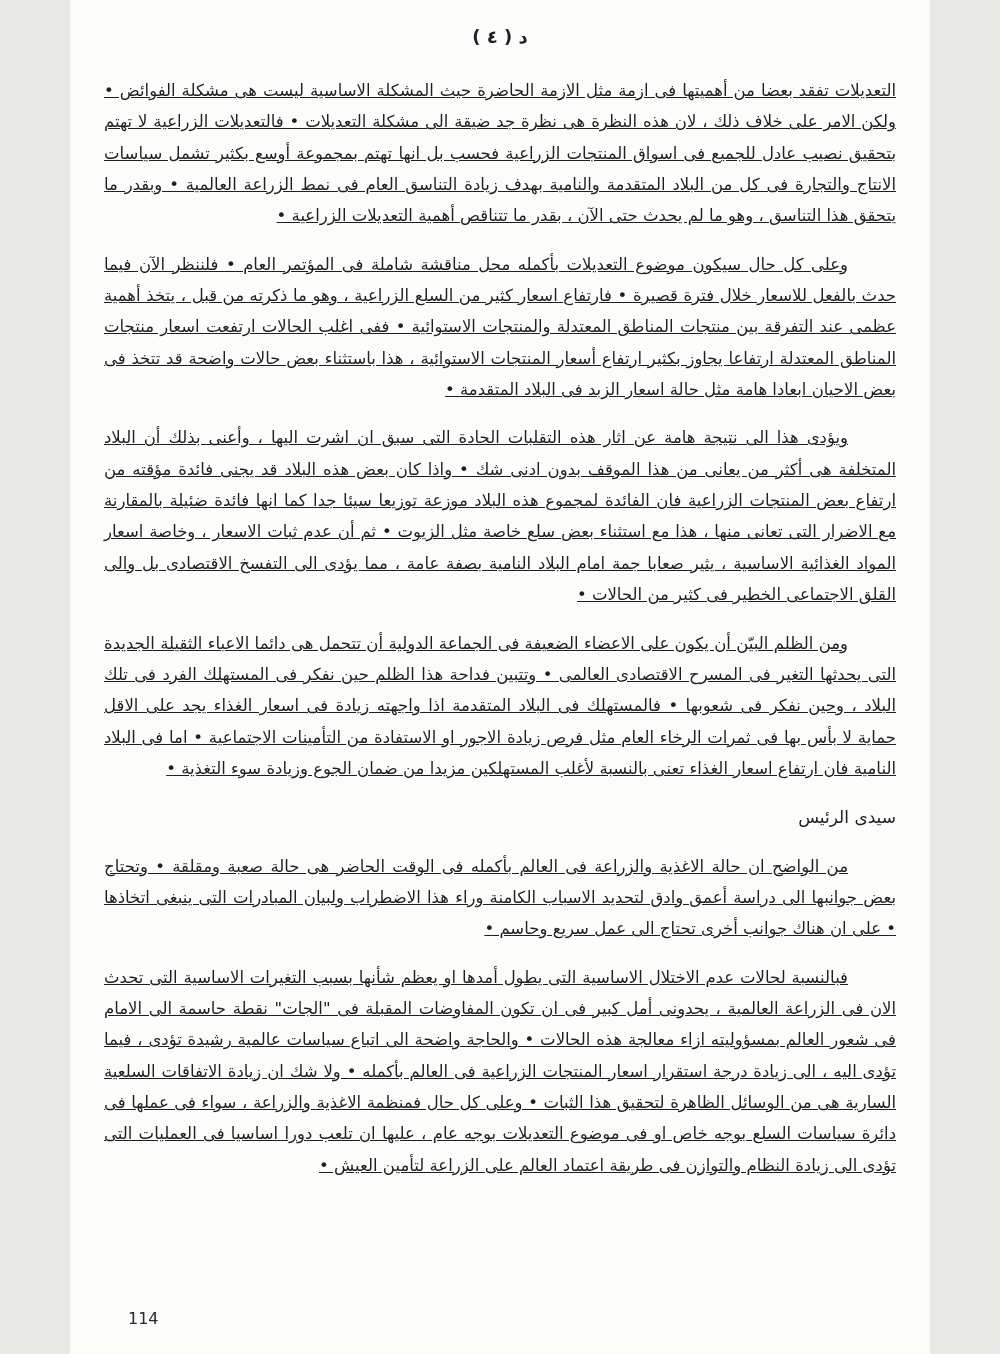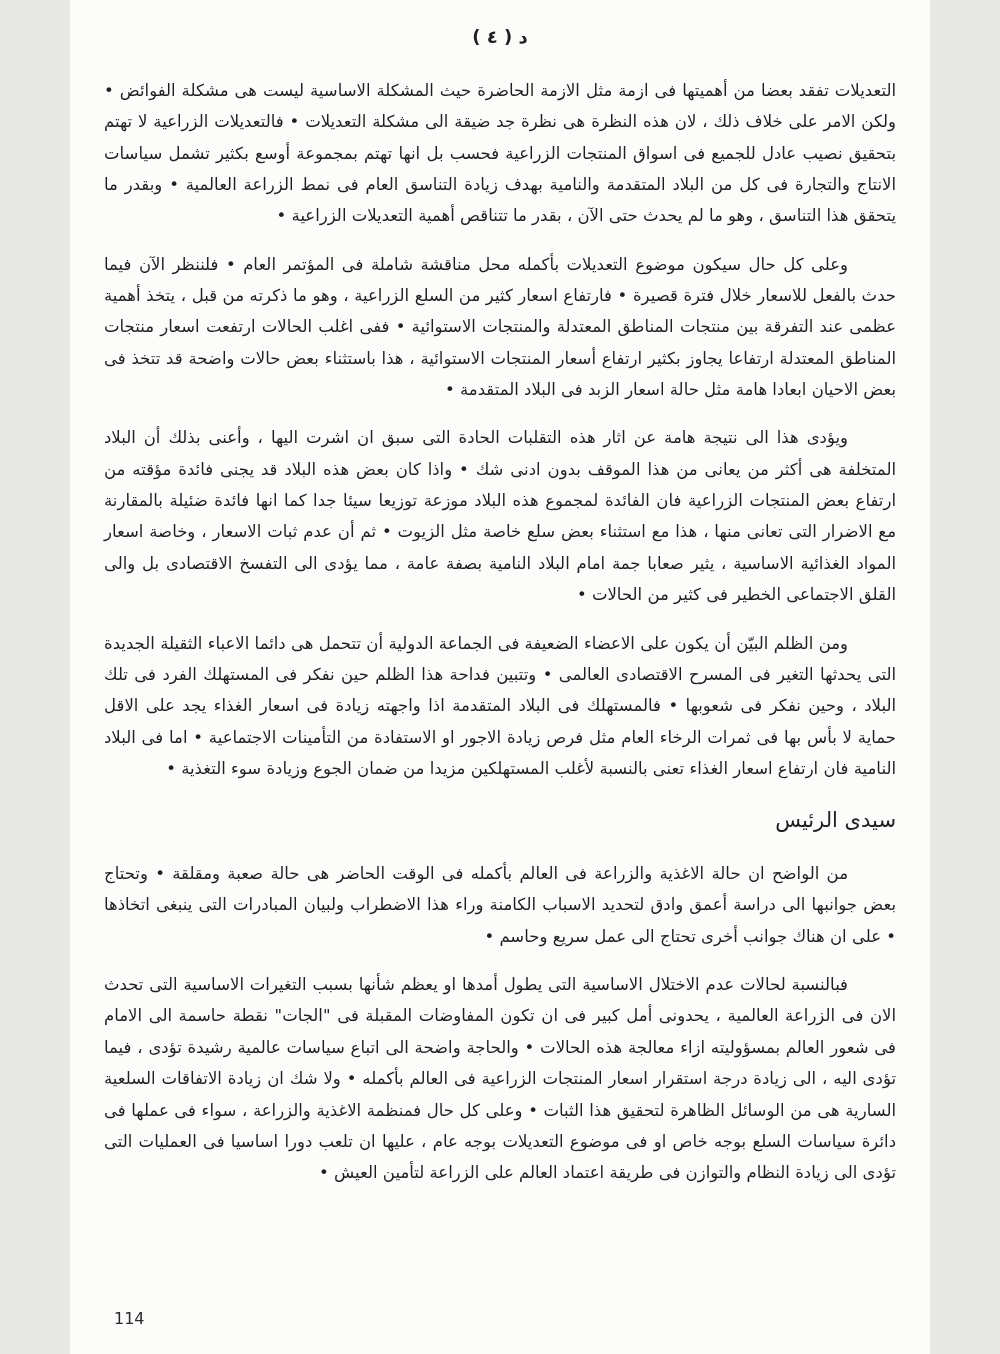--- a/index.html
+++ b/index.html
@@ -29,33 +29,34 @@
   }
   .body-text {
     font-size: 16.5px;
     line-height: 1.9;
   }
   .para {
     text-align: justify;
     text-align-last: right;
     margin: 0 0 17px 0;
     text-indent: 48px;
+    text-decoration: underline;
   }
   .para.no-indent {
     text-indent: 0;
   }
   .salutation {
     text-align: right;
     margin: 1px 0 17px 0;
-    font-size: 21px;
+    font-size: 17px;
   }
   .page-number {
     position: absolute;
     bottom: 26px;
-    left: 44px;
+    left: 58px;
     direction: ltr;
     font-size: 16px;
     color: #2a2a2a;
     font-family: "DejaVu Sans", sans-serif;
   }
 </style>
 </head>
 <body>
 
 <div class="page">

